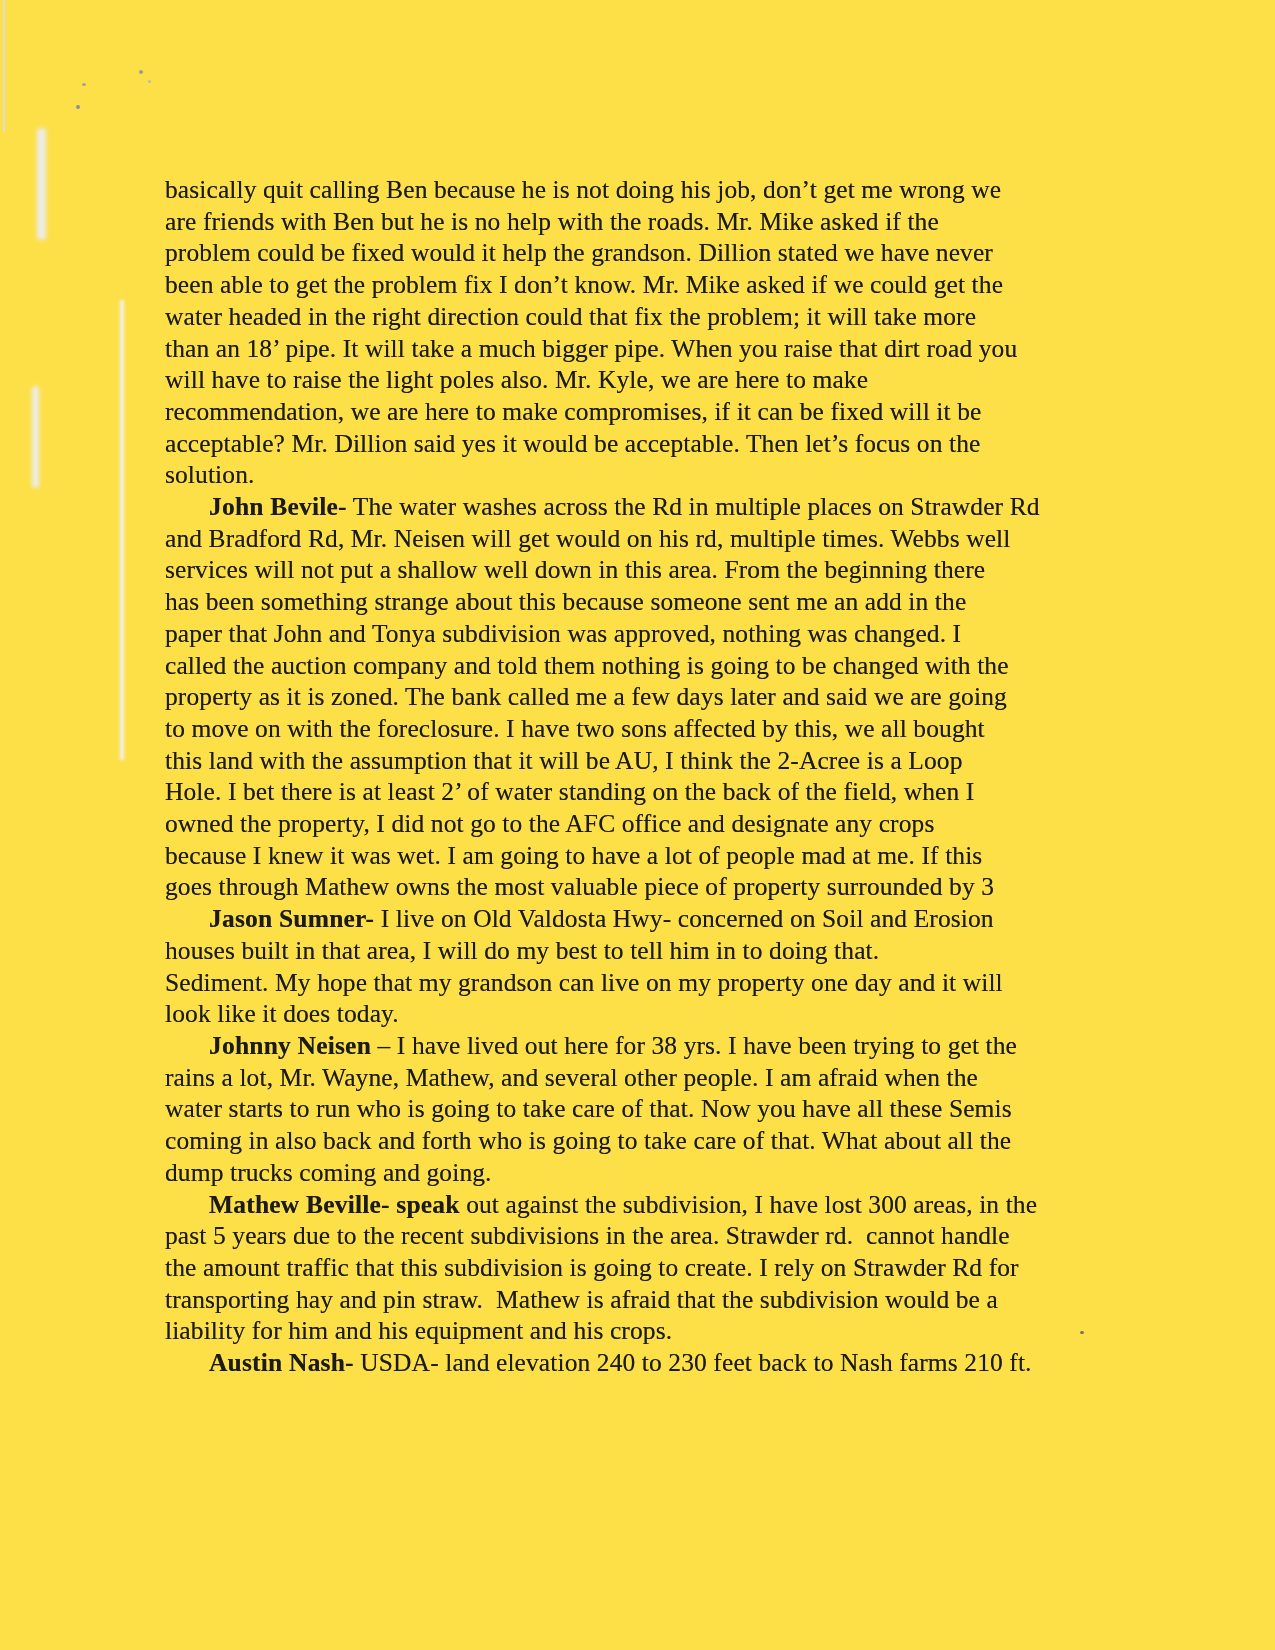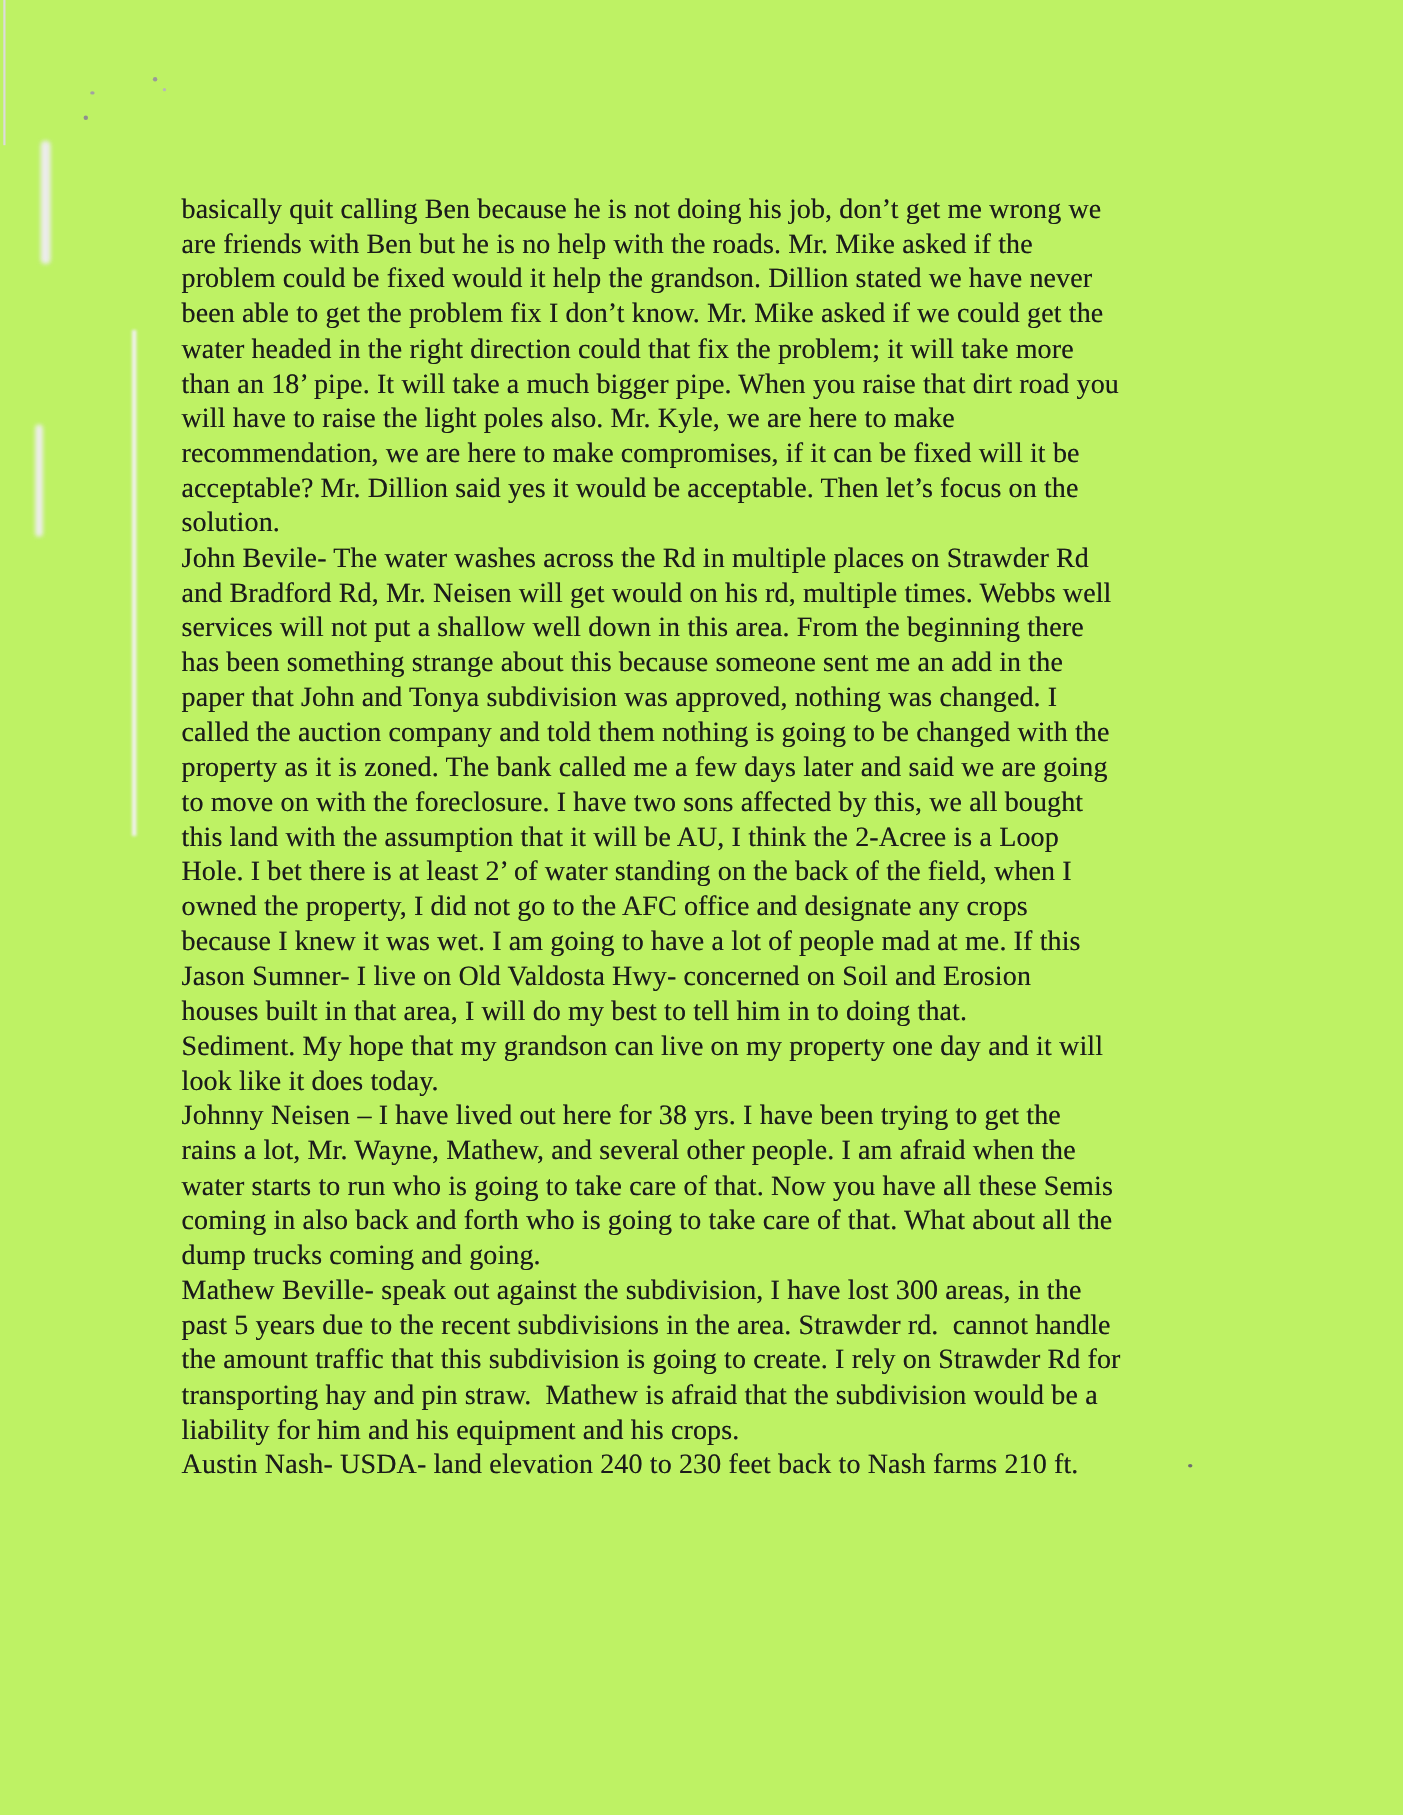--- a/index.html
+++ b/index.html
@@ -10,39 +10,40 @@
     width: 1275px;
     height: 1650px;
     background: #ffffff;
     position: relative;
     overflow: hidden;
     font-family: "Liberation Serif", "DejaVu Serif", serif;
   }
   .scan-page {
     position: absolute;
     inset: 0;
-    background: #bef264;
+    background: #fde047;
   }
   .text-block {
     position: absolute;
     left: 165px;
     top: 174px;
     width: 1000px;
   }
   .text-line {
     white-space: pre;
     font-size: 25.5px;
     line-height: 31.7px;
     color: #1b1b1b;
     letter-spacing: 0.1px;
     text-shadow: 0 0 0.6px rgba(20,20,20,0.55);
   }
   .text-line b {
-    font-weight: 400;
+    font-weight: 700;
     letter-spacing: 0.2px;
+    margin-left: 44px;
   }
   
   .artifact {
     position: absolute;
     pointer-events: none;
   }
   .edge-line {
     left: 3px; top: 0;
     width: 2px; height: 132px;
     background: #dcdcdc;
@@ -105,20 +106,21 @@
       <div class="text-line"><span>services will not put a shallow well down in this area. From the beginning there</span></div>
       <div class="text-line"><span>has been something strange about this because someone sent me an add in the</span></div>
       <div class="text-line"><span>paper that John and Tonya subdivision was approved, nothing was changed. I</span></div>
       <div class="text-line"><span>called the auction company and told them nothing is going to be changed with the</span></div>
       <div class="text-line"><span>property as it is zoned. The bank called me a few days later and said we are going</span></div>
       <div class="text-line"><span>to move on with the foreclosure. I have two sons affected by this, we all bought</span></div>
       <div class="text-line"><span>this land with the assumption that it will be AU, I think the 2-Acree is a Loop</span></div>
       <div class="text-line"><span>Hole. I bet there is at least 2’ of water standing on the back of the field, when I</span></div>
       <div class="text-line"><span>owned the property, I did not go to the AFC office and designate any crops</span></div>
       <div class="text-line"><span>because I knew it was wet. I am going to have a lot of people mad at me. If this</span></div>
+      <div class="text-line"><span>goes through Mathew owns the most valuable piece of property surrounded by 3</span></div>
       <div class="text-line"><b>Jason Sumner-</b><span> I live on Old Valdosta Hwy- concerned on Soil and Erosion</span></div>
       <div class="text-line"><span>houses built in that area, I will do my best to tell him in to doing that.</span></div>
       <div class="text-line"><span>Sediment. My hope that my grandson can live on my property one day and it will</span></div>
       <div class="text-line"><span>look like it does today.</span></div>
       <div class="text-line"><b>Johnny Neisen</b><span> – I have lived out here for 38 yrs. I have been trying to get the</span></div>
       <div class="text-line"><span>rains a lot, Mr. Wayne, Mathew, and several other people. I am afraid when the</span></div>
       <div class="text-line"><span>water starts to run who is going to take care of that. Now you have all these Semis</span></div>
       <div class="text-line"><span>coming in also back and forth who is going to take care of that. What about all the</span></div>
       <div class="text-line"><span>dump trucks coming and going.</span></div>
       <div class="text-line"><b>Mathew Beville- speak</b><span> out against the subdivision, I have lost 300 areas, in the</span></div>

